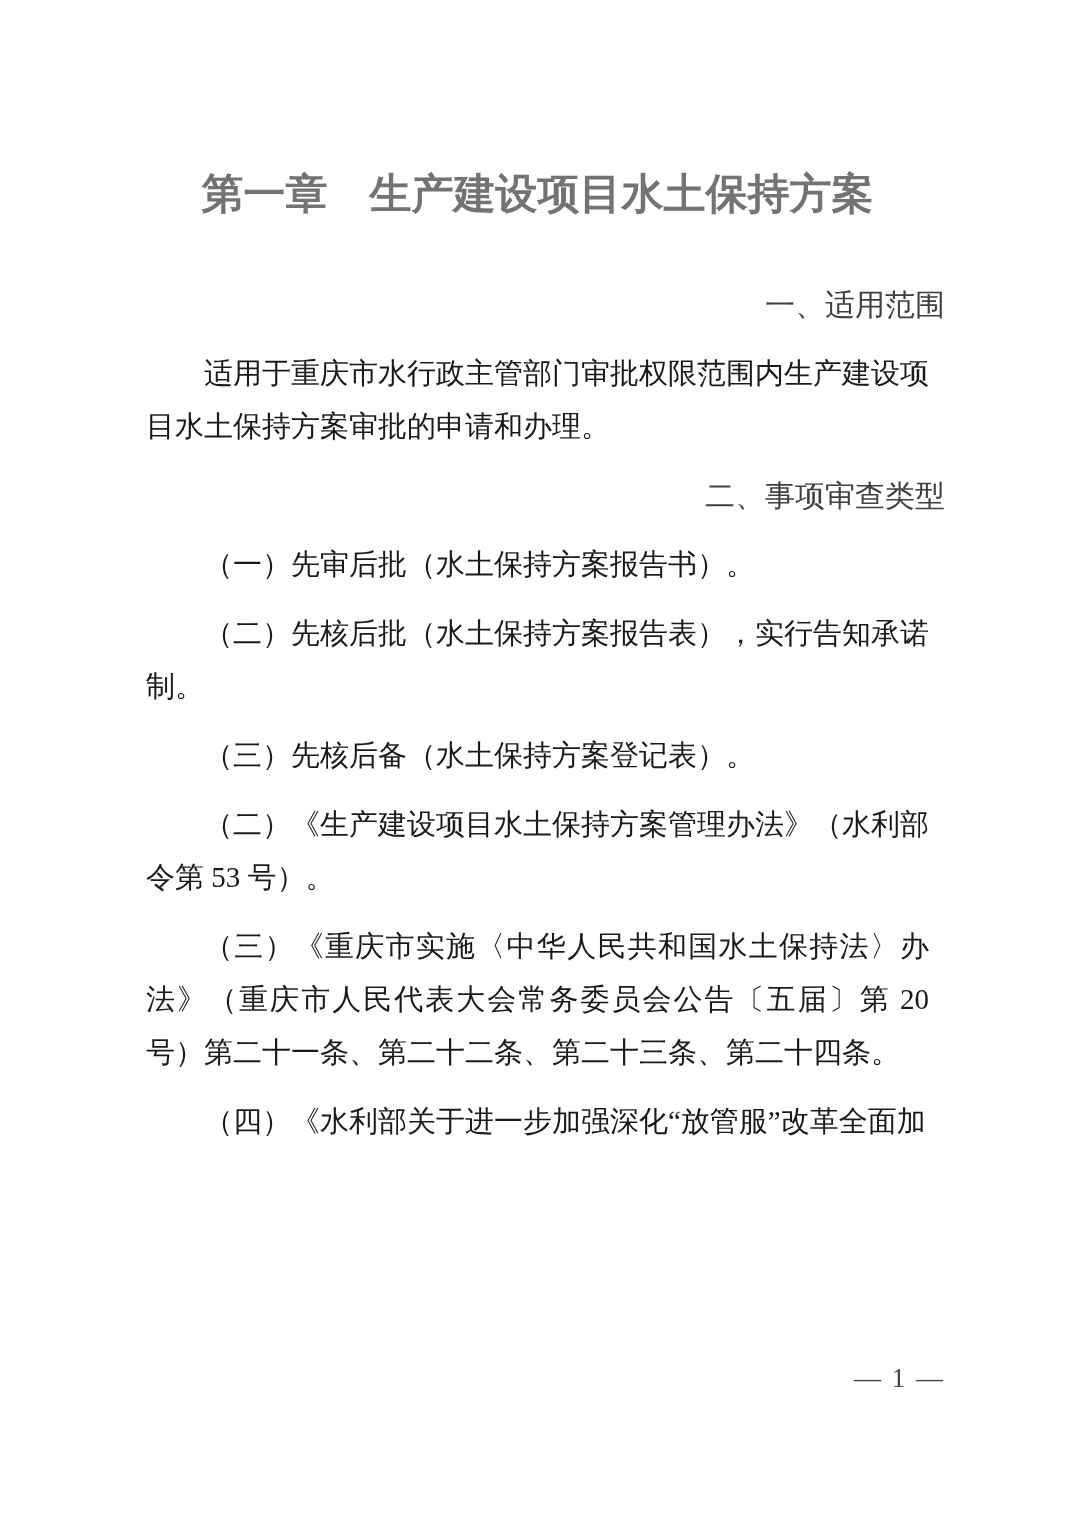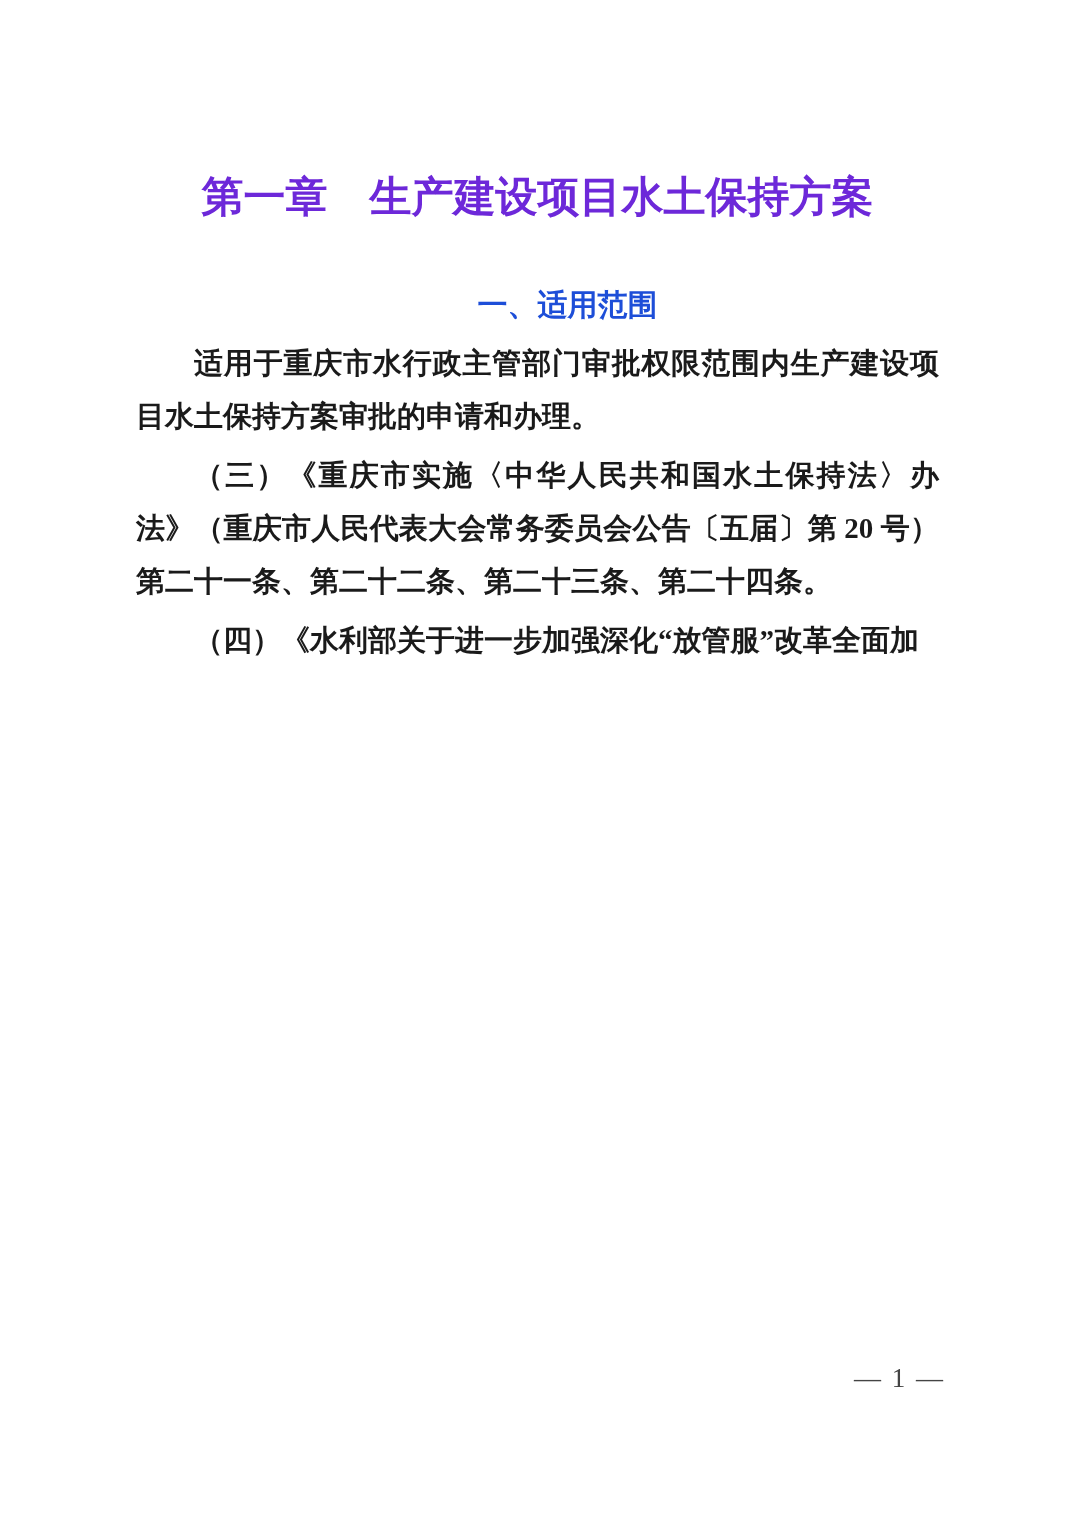--- a/index.html
+++ b/index.html
@@ -20,45 +20,44 @@
     margin: 0 130px;
     width: 815px;
   }
   .doc-title {
     margin: 0;
     padding-top: 166px;
     text-align: center;
     font-weight: bold;
     font-size: 42px;
     line-height: 62px;
-    color: #6d28d9;
-    font-family: Liberation Sans, sans-serif;
+    color: #737373;
+    font-family: Liberation Mono, monospace;
   }
   .doc-body {
     margin-top: 50px;
     font-size: 29px;
     line-height: 53px;
     text-align: justify;
     text-justify: inter-ideograph;
     color: #1a1a1a;
   }
   .sec-heading {
     margin: 0;
     font-family: "Liberation Sans", sans-serif;
-    font-weight: bold;
+    font-weight: normal;
     font-size: 30px;
     line-height: 53px;
     text-indent: 2em;
-    text-align: center;
-    color: #1d4ed8;
+    text-align: right;
+    color: #404040;
   }
   .para {
-    margin: 6px;
+    margin: 16px;
     text-indent: 2em;
-    font-weight: bold;
   }
   .page-number {
     position: absolute;
     top: 1362px;
     right: 130px;
     font-size: 27px;
     line-height: 32px;
     letter-spacing: 2px;
     color: #444444;
     font-family: "Liberation Serif", serif;
@@ -74,22 +73,29 @@
       <div>第一章　生产建设项目水土保持方案</div>
     </h1>
 
     <div class="doc-body">
 
       <section>
         <h2 class="sec-heading">一、适用范围</h2>
         <p class="para">适用于重庆市水行政主管部门审批权限范围内生产建设项目水土保持方案审批的申请和办理。</p>
       </section>
 
+      <section>
+        <h2 class="sec-heading">二、事项审查类型</h2>
+        <p class="para">（一）先审后批（水土保持方案报告书）。</p>
+        <p class="para">（二）先核后批（水土保持方案报告表），实行告知承诺制。</p>
+        <p class="para">（三）先核后备（水土保持方案登记表）。</p>
+      </section>
 
       <section>
+        <p class="para">（二）《生产建设项目水土保持方案管理办法》（水利部令第 53 号）。</p>
         <p class="para">（三）《重庆市实施〈中华人民共和国水土保持法〉办法》（重庆市人民代表大会常务委员会公告〔五届〕第 20 号）第二十一条、第二十二条、第二十三条、第二十四条。</p>
         <p class="para">（四）《水利部关于进一步加强深化“放管服”改革全面加</p>
       </section>
 
     </div>
   </div>
 
   <div class="page-number">— 1 —</div>
 </div>
 

